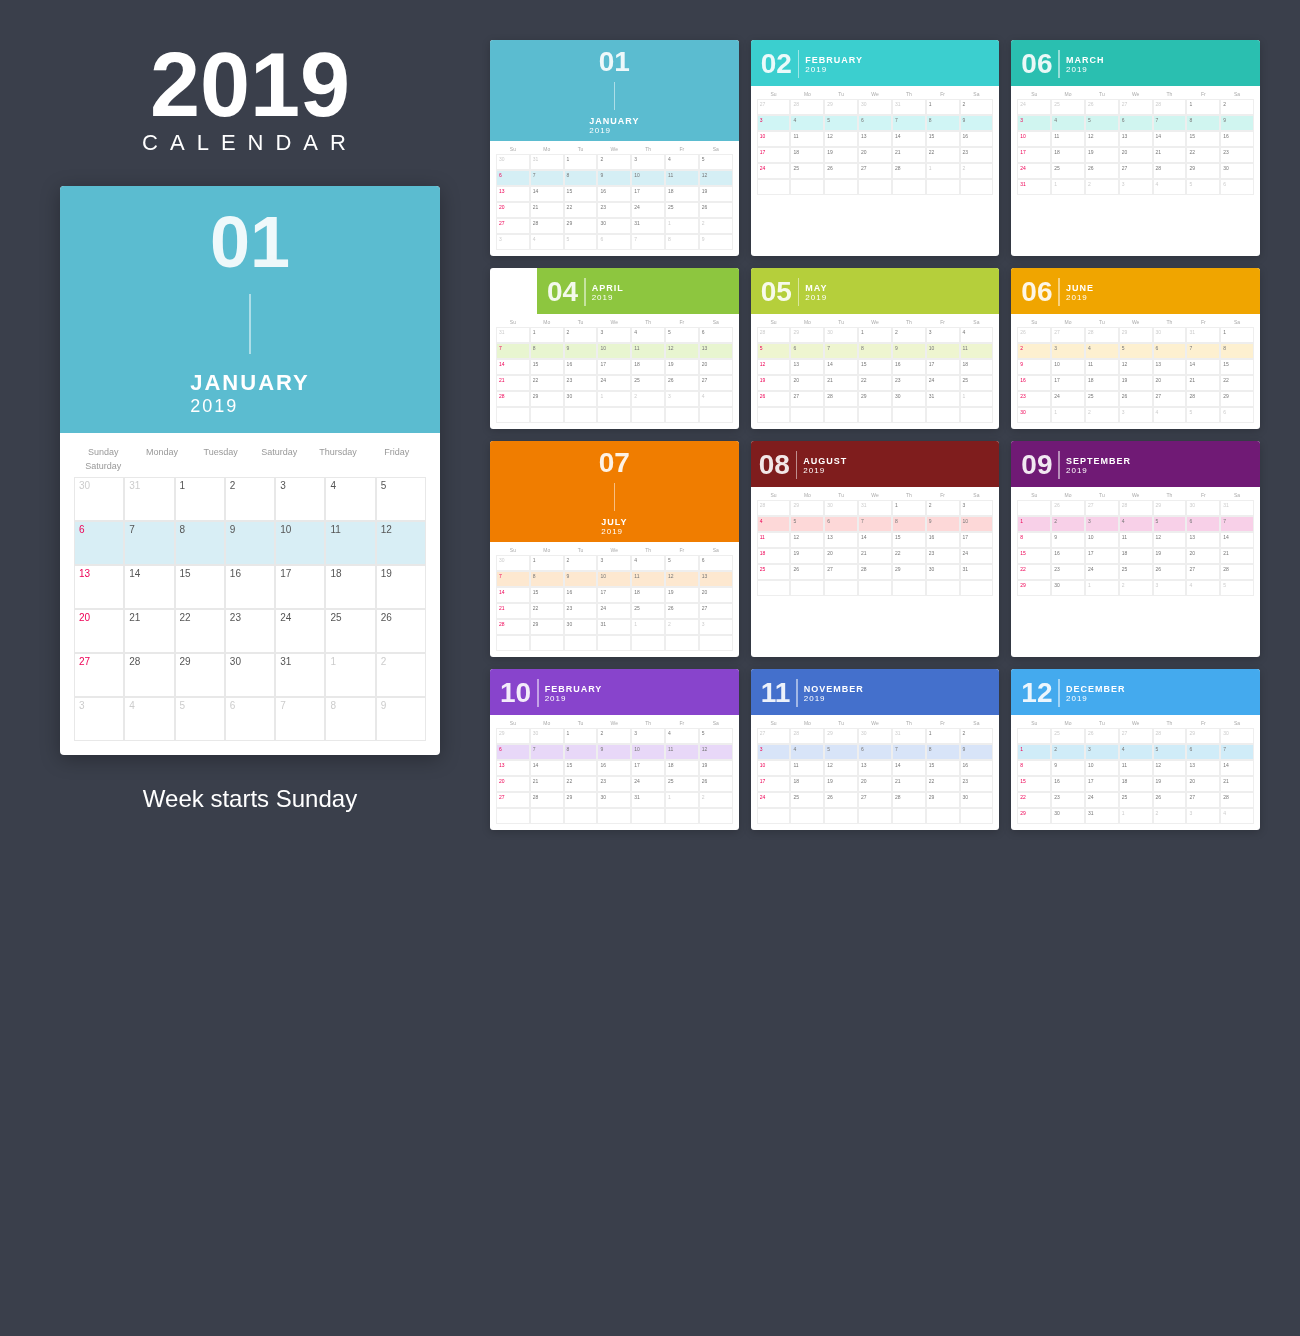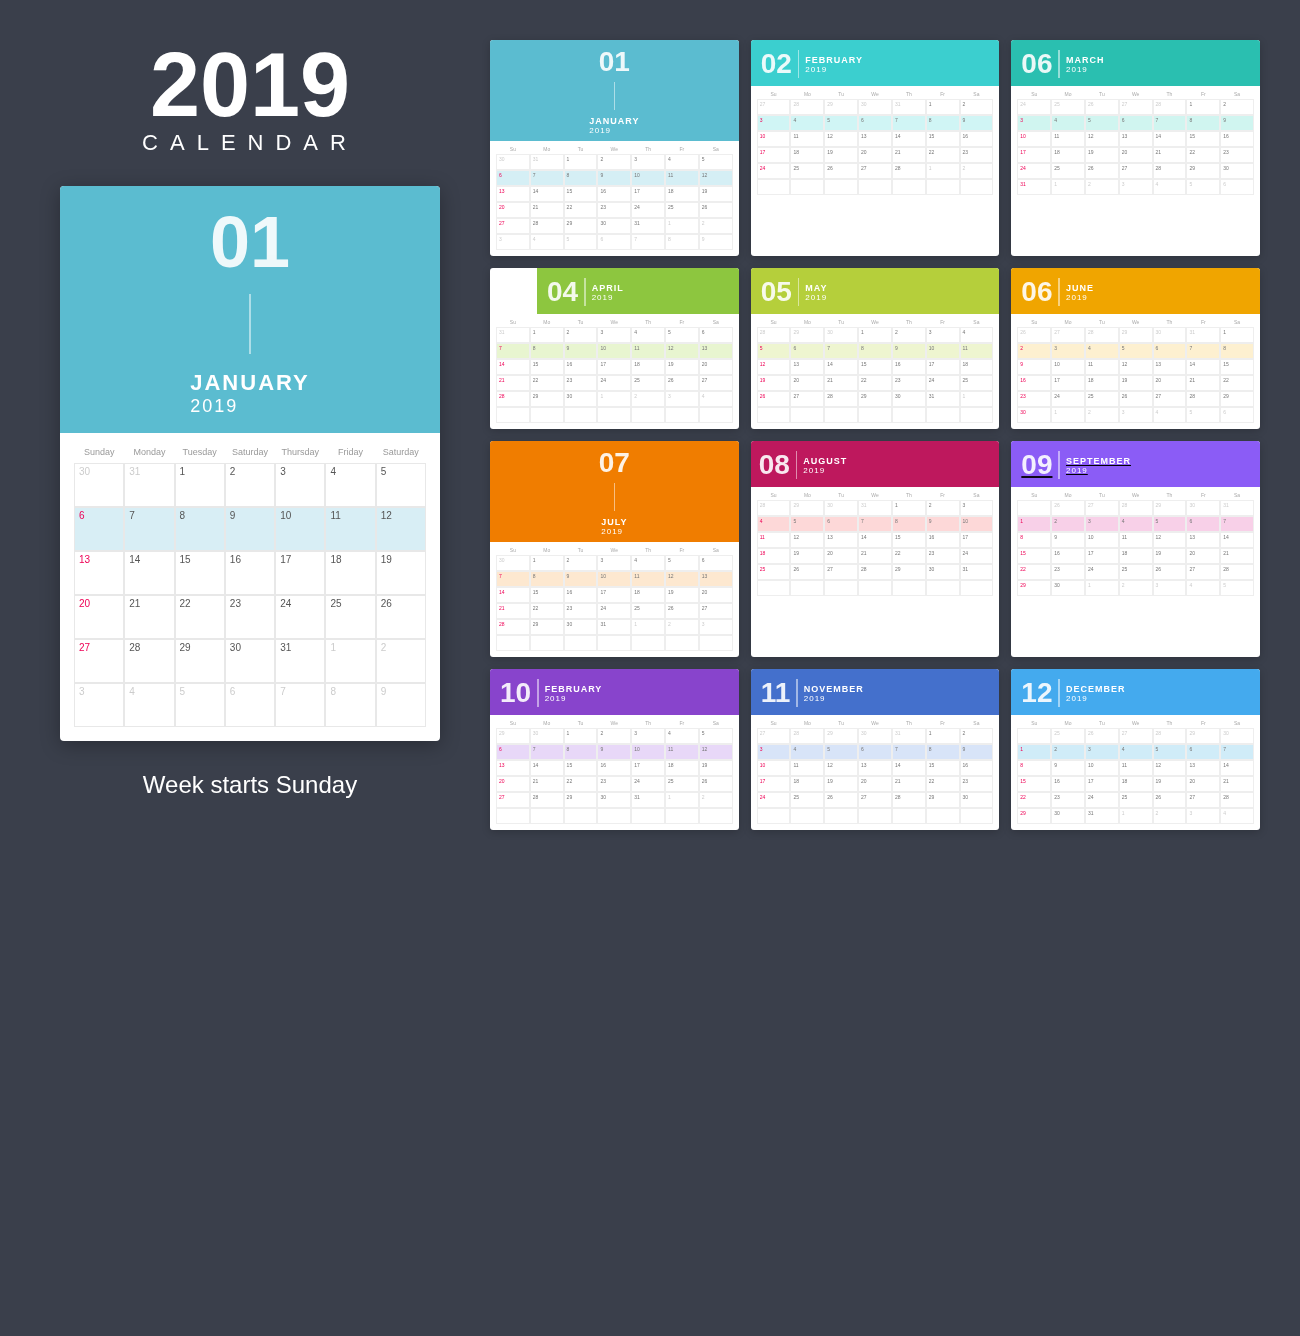--- a/index.html
+++ b/index.html
@@ -82,21 +82,21 @@
     .large-cal-year {
       color: white;
       font-size: 18px;
       letter-spacing: 2px;
     }
     .large-cal-body {
       padding: 12px 14px 14px 14px;
     }
     .large-cal-days-header {
       display: grid;
-      grid-template-columns: repeat(7, 1fr);
+      grid-template-columns: repeat(6, 1fr);
       margin-bottom: 4px;
     }
     .large-cal-days-header span {
       text-align: center;
       font-size: 9px;
       color: #999;
       padding: 2px 0;
     }
     .large-cal-grid {
       display: grid;
@@ -198,22 +198,22 @@
     .mini-cell.dim { color: #ccc; }
 
     
     .col-jan { background: #5bbcd0; flex-direction: column; }
     .col-feb { background: #3bcfcf; }
     .col-mar { background: #2abfb0; }
     .col-apr { background: #8dc63f; margin-left: 47px; }
     .col-may { background: #b5cf3b; }
     .col-jun { background: #f0a500; }
     .col-jul { background: #f07d00; flex-direction: column; }
-    .col-aug { background: #be185d; padding-left: 8px; }
-    .col-sep { background: #8b5cf6; text-decoration: underline; }
+    .col-aug { background: #7f1d1d; padding-left: 8px; }
+    .col-sep { background: #701a75; }
     .col-oct { background: #8844cc; }
     .col-nov { background: #4470cc; }
     .col-dec { background: #44aaee; }
 
     .mini-hl-jan { background: #d5eff5; }
     .mini-hl-feb { background: #d0f5f5; }
     .mini-hl-mar { background: #d0f5f0; }
     .mini-hl-apr { background: #e8f5d0; }
     .mini-hl-may { background: #eef5d0; }
     .mini-hl-jun { background: #fdf0d0; }

